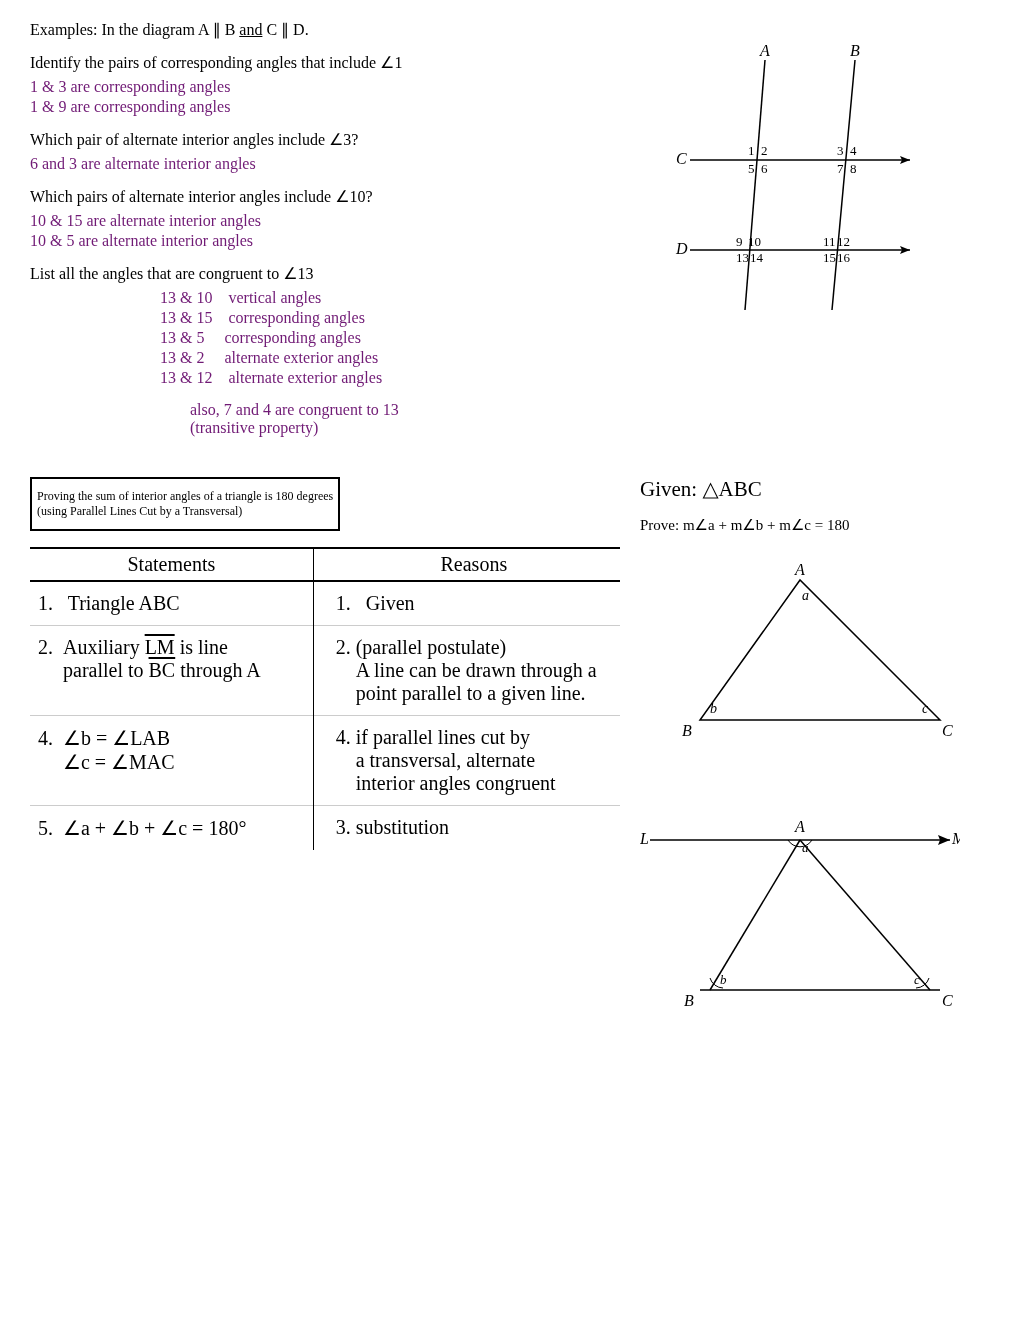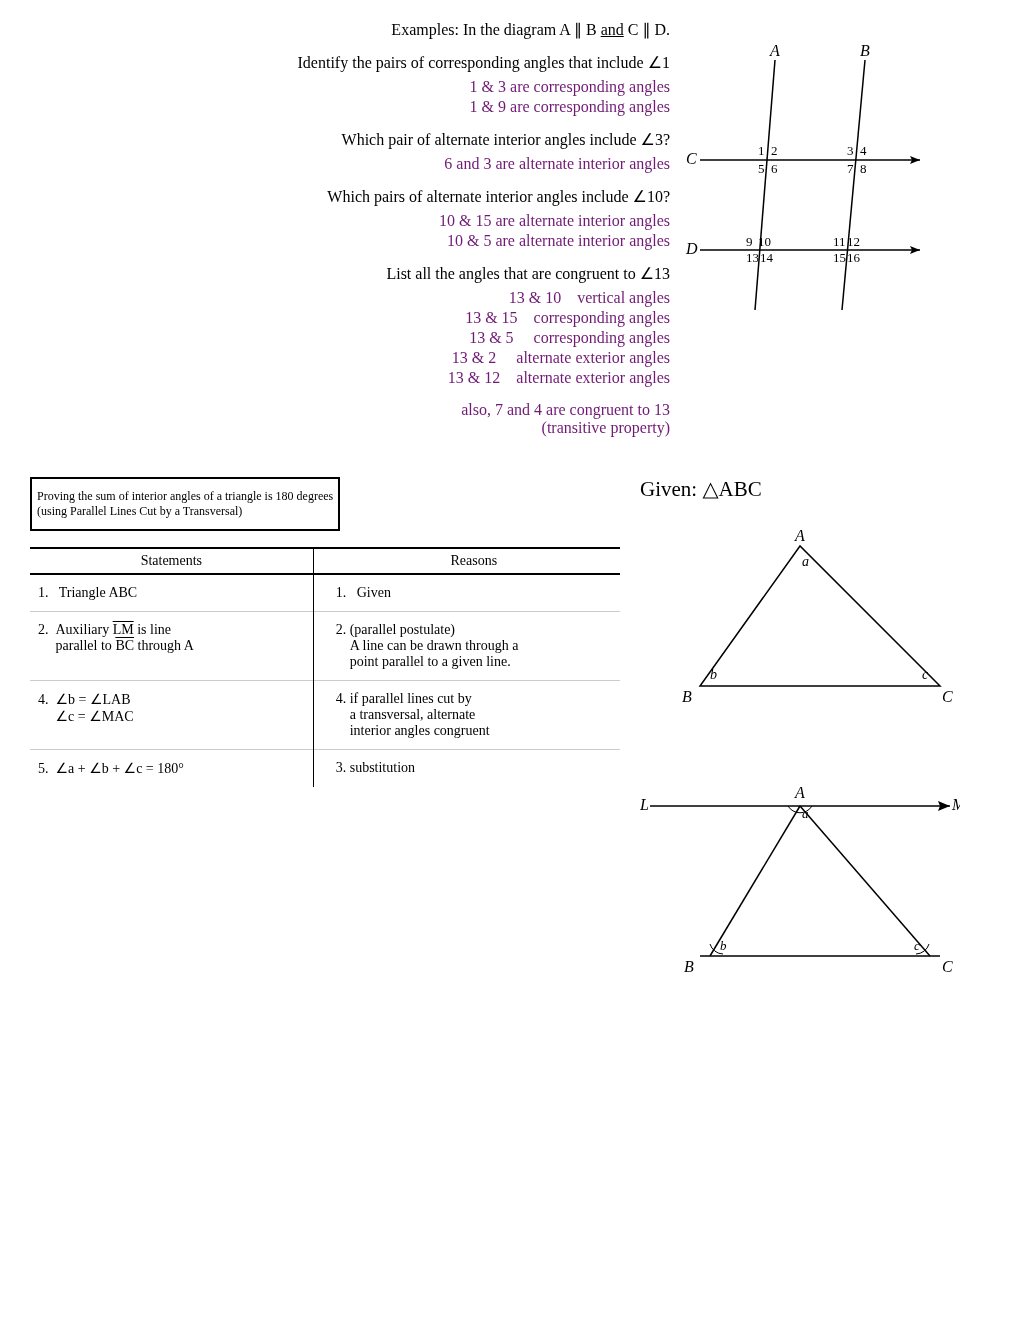--- a/index.html
+++ b/index.html
@@ -18,21 +18,20 @@
     }
     .underline { text-decoration: underline; }
     .indent1 { margin-left: 60px; }
     .indent2 { margin-left: 120px; }
     .blue { color: #701a75; }
     .question { margin: 14px 0 6px 0; }
     .answer-line { margin: 2px 0; }
     .top-section {
       display: flex;
       flex-direction: row;
-      text-align: right;
     }
     .left-content {
       flex: 1;
     }
     .right-diagram {
       width: 310px;
       flex-shrink: 0;
       margin-top: 20px;
     }
     
@@ -54,21 +53,21 @@
       border: 2px solid #000;
       padding: 10px 5px;
       display: inline-block;
       margin-bottom: 16px;
       font-size: 12px;
       max-width: 480px;
     }
     .proof-table {
       width: 100%;
       border-collapse: collapse;
-      font-size: 14px;
+      font-size: 20px;
     }
     .proof-table th {
       border-bottom: 2px solid #000;
       border-top: 2px solid #000;
       padding: 4px 8px;
       font-weight: normal;
       text-align: center;
     }
     .proof-table td {
       padding: 10px 8px;
@@ -221,20 +220,21 @@
             <td class="col-stmt">5. &nbsp;∠a + ∠b + ∠c = 180°</td>
             <td class="col-reason">3. substitution</td>
           </tr>
         </tbody>
       </table>
 
     </div>
 
     <div class="proof-right">
       <div class="given-text">Given:  △ABC</div>
+      <div class="prove-text">Prove:  m∠a + m∠b + m∠c = 180</div>
 
       <svg width="320" height="200" viewBox="0 0 320 200" xmlns="http://www.w3.org/2000/svg" style="display:block; margin-bottom: 30px;">
 
         <polygon points="160,30 60,170 300,170" fill="none" stroke="black" stroke-width="1.5"></polygon>
 
         <text x="155" y="25" font-family="Times New Roman" font-size="16" font-style="italic">A</text>
         <text x="42" y="186" font-family="Times New Roman" font-size="16" font-style="italic">B</text>
         <text x="302" y="186" font-family="Times New Roman" font-size="16" font-style="italic">C</text>
 
         <text x="162" y="50" font-family="Times New Roman" font-size="14" font-style="italic">a</text>

